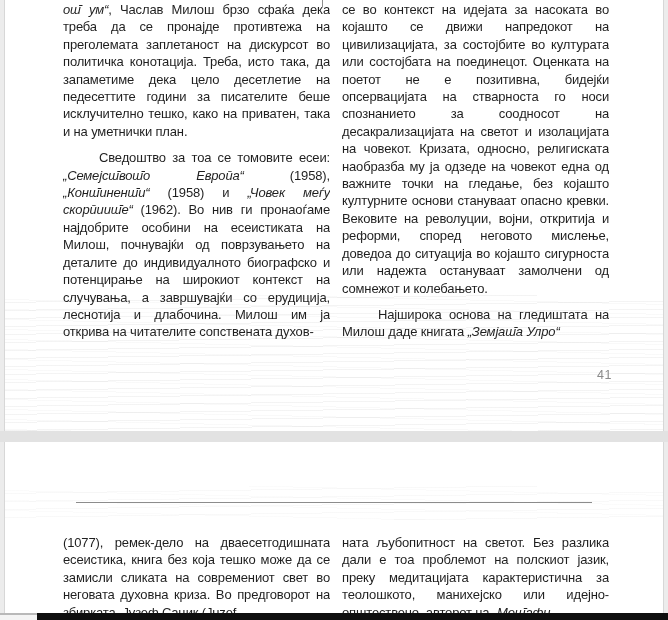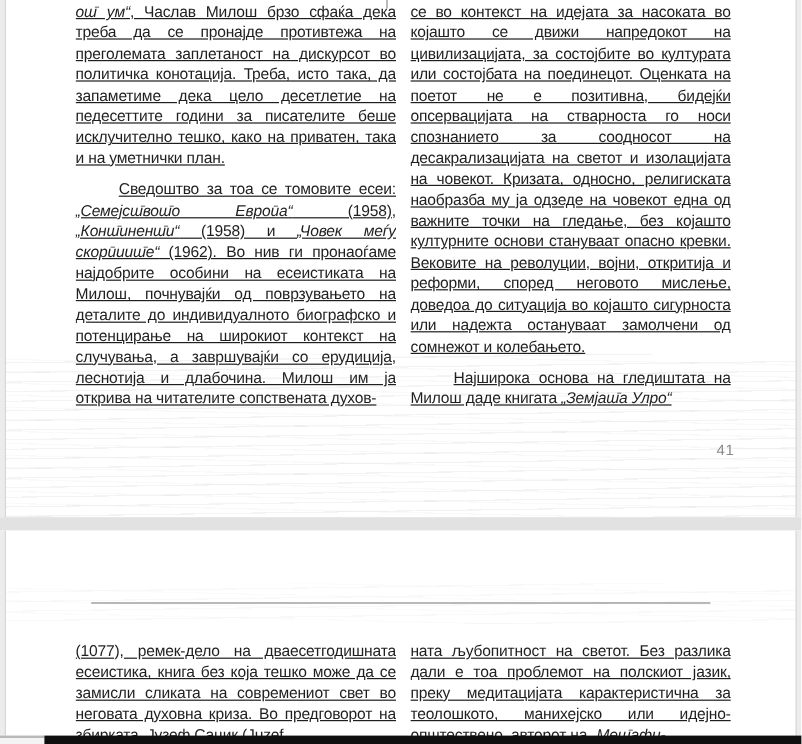--- a/index.html
+++ b/index.html
@@ -14,21 +14,21 @@
     font-family:"Liberation Sans","DejaVu Sans",sans-serif;
     color:var(--text);
   }
   .page{position:absolute;left:0;width:668px;background:var(--pagebg);}
   .page-top{top:0;height:431px;}
   .page-bottom{top:442px;height:178px;overflow:hidden;}
   .page-gap{position:absolute;top:431px;left:0;width:668px;height:11px;background:var(--gap);z-index:4;}
   .columns{position:absolute;left:63px;right:59px;display:flex;gap:12px;}
   .page-top .columns{top:1px;}
   .page-bottom .columns{top:92px;}
-  .col{width:267px;flex:0 0 267px;overflow:hidden;text-decoration:underline;}
+  .col{width:267px;flex:0 0 267px;overflow:hidden;}
   .col p{
     margin:0 0 9px 0;
     font-size:13px;line-height:17.4px;letter-spacing:-0.15px;
     text-align:justify;
   }
   .col p.indent{text-indent:36px;}
   .it{font-style:italic;}
   .page-number{
     position:absolute;top:368px;right:56px;
     font-size:12.5px;color:var(--pagenum);letter-spacing:0.5px;

